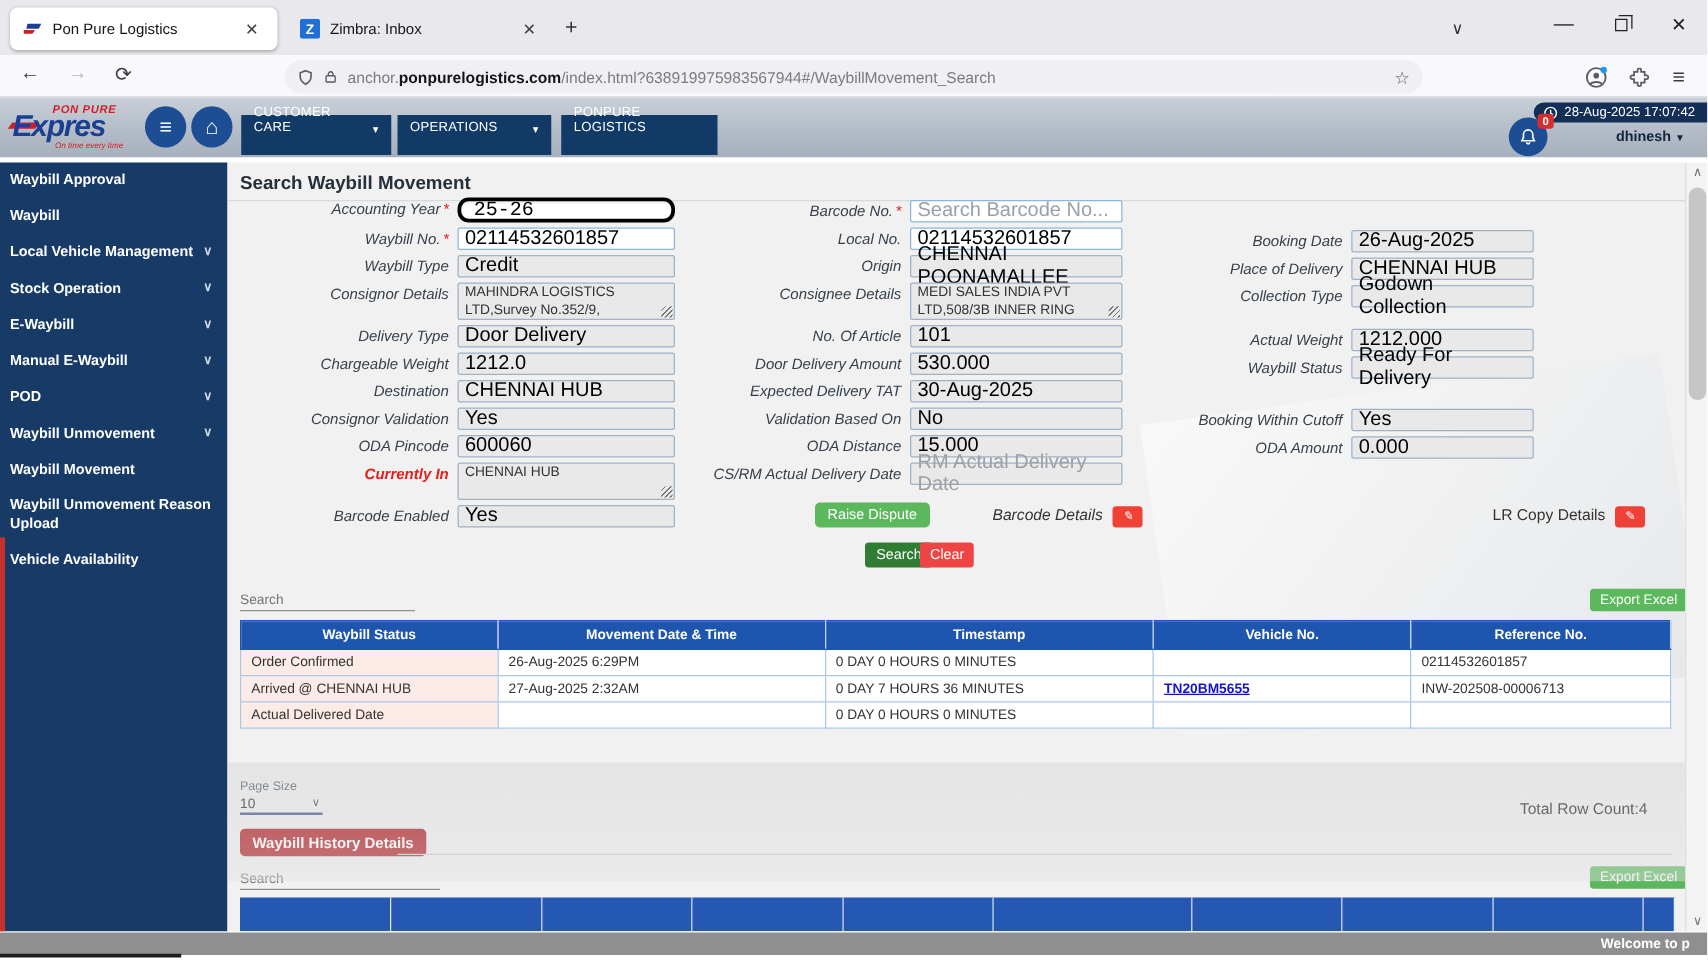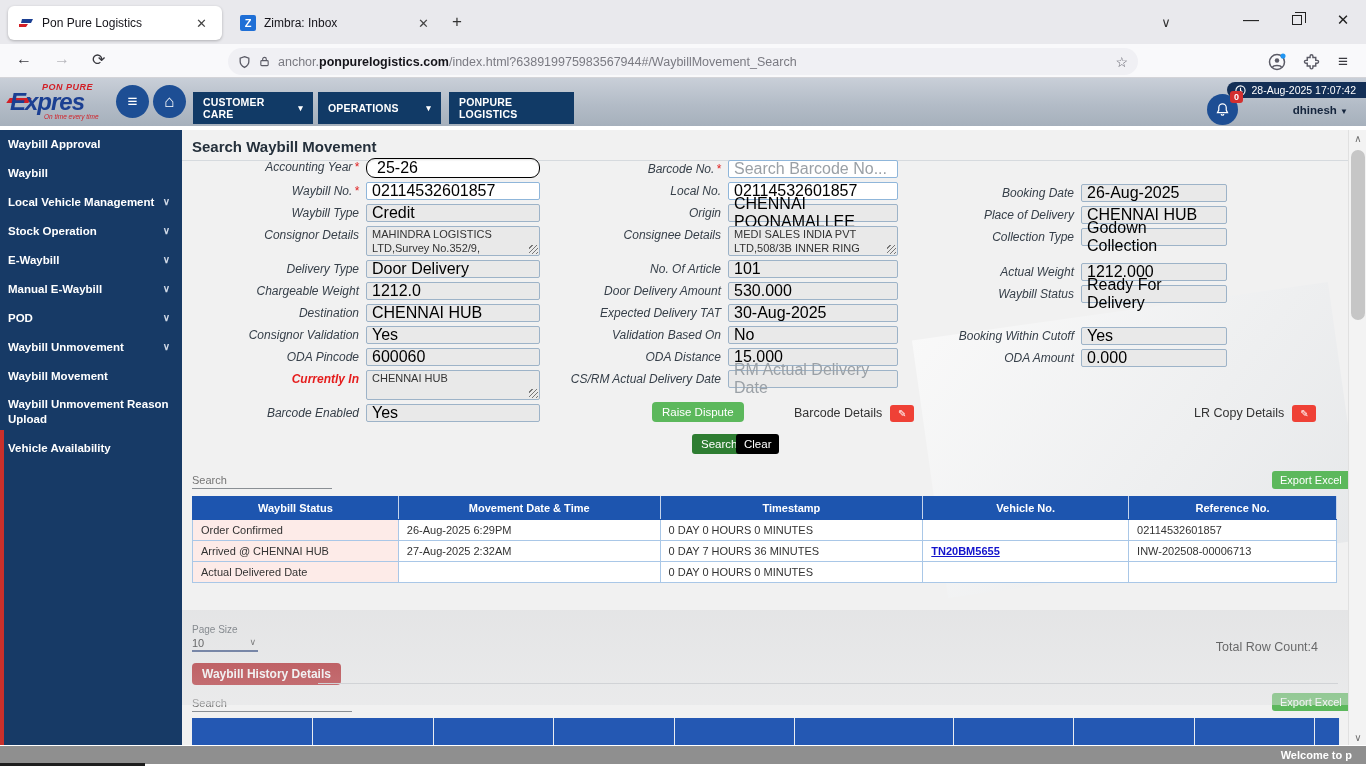--- a/index.html
+++ b/index.html
@@ -30,21 +30,21 @@
 
   
   .app-header { position:absolute; left:0; top:78px; width:1366px; height:48px;
      background:linear-gradient(180deg,#c9cfd8 0%,#b3bcc7 55%,#a6b0bc 100%); }
   .logo { position:absolute; left:8px; top:4px; width:105px; height:40px; }
   .logo .l-top { position:absolute; left:34px; top:0px; color:#d21f26; font-size:9px; font-weight:bold; font-style:italic; letter-spacing:.5px; }
   .logo .l-main { position:absolute; left:2px; top:6px; color:#1b3f92; font-size:24px; font-weight:bold; font-style:italic; letter-spacing:-1px; }
   .logo .l-swoosh { position:absolute; left:0px; top:16px; width:22px; height:5px; background:#d21f26; transform:skewX(-35deg); }
   .logo .l-sub { position:absolute; left:36px; top:31px; color:#d21f26; font-size:6.5px; font-style:italic; }
   .hdr-circle { position:absolute; top:7px; width:33px; height:33px; border-radius:50%; background:#1d4e94; color:#fff; display:flex; align-items:center; justify-content:center; font-size:17px; }
-  .nav-btn { position:absolute; top:14px; height:23px; background:#113a66; color:#fff; font-size:10.5px; font-weight:bold; display:flex; align-items:center; padding:16px 10px; letter-spacing:.2px; }
+  .nav-btn { position:absolute; top:14px; height:23px; background:#113a66; color:#fff; font-size:10.5px; font-weight:normal; display:flex; align-items:flex-end; padding:16px 10px; letter-spacing:.2px; }
   .nav-btn .caret { margin-left:auto; padding-left:14px; font-size:9px; }
   .datetime { position:absolute; right:0; top:4px; height:16px; background:#132f56; color:#fff; font-size:10.5px; display:flex; align-items:center; padding:0 10px 0 8px; border-radius:8px 0 0 8px; }
   .datetime svg { margin-right:5px; }
   .bell-wrap { position:absolute; right:128px; top:16px; width:31px; height:31px; border-radius:50%; background:#1d4e94; display:flex; align-items:center; justify-content:center; }
   .bell-badge { position:absolute; right:-5px; top:-3px; background:#d32f2f; color:#fff; font-size:9px; font-weight:bold; padding:1px 4px; border-radius:3px; }
   .user-chip { position:absolute; right:18px; top:26px; color:#14243c; font-size:11.5px; font-weight:bold; }
   .user-chip .caret { font-size:8px; }
 
   
   .sidebar { position:absolute; left:0; top:130px; width:182px; height:615px; background:#173a66; overflow:hidden; }
@@ -62,31 +62,31 @@
   .page-title { position:absolute; left:10px; top:8px; font-size:15px; font-weight:bold; color:#25303b; }
   .title-rule { position:absolute; left:0px; top:30px; width:1166px; height:1px; background:#d6dade; }
 
   .fcol { position:absolute; }
   .frow { display:flex; align-items:flex-start; margin-bottom:4px; }
   .flabel { font-size:12px; color:#37404a; text-align:right; padding-top:2px; padding-right:7px; white-space:nowrap;font-style:italic; }
   .flabel .req { color:#e02020; margin-left:2px; }
   .flabel.red { color:#e51d1d; font-weight:bold; }
   .ctl { height:18px; border:1px solid #8fb6da; background:#fff; padding:0 5px; border-radius:2px; display:flex; align-items:center; }
   .ctl.disabled { background:#e9e9e9; border-color:#9db3c8; }
-  .ctl.sel-rounded { border-radius:9px; border:1px solid #000000; box-shadow:inset 0 1px 2px rgba(0,0,0,.12); height:20px; padding:0 10px; }
+  .ctl.sel-rounded { border-radius:9px; border:3px solid #000000; box-shadow:inset 0 1px 2px rgba(0,0,0,.12); height:20px; padding:0 10px;font-family:Liberation Mono, monospace; }
   .ctl .ph { color:#9aa0a6; }
   .tarea { position:relative; border:1px solid #8fb6da; background:#e9e9e9; border-color:#9db3c8; padding:1px 5px; font-size:11px; color:#333; line-height:1.25; border-radius:2px; overflow:hidden; }
   .tarea .grip { position:absolute; right:1px; bottom:1px; width:9px; height:9px;
       background:repeating-linear-gradient(135deg, transparent 0 2px, #777 2px 3px); }
   .spacer { }
 
   .btn { display:inline-flex; align-items:center; justify-content:center; color:#fff; border-radius:3px; cursor:pointer; white-space:nowrap; }
   .btn-raise { background:#5cb85c; font-size:11.5px; padding:4px 10px; border-radius:4px; }
   .btn-search { background:#2e7d32; font-size:11.5px; padding:4px 9px; }
-  .btn-clear { background:#000000; font-size:11.5px; padding:4px 8px; }
+  .btn-clear { background:#ef4444; font-size:11.5px; padding:4px 8px; }
   .btn-export { background:#5cb85c; font-size:11px; padding:3px 8px; }
   .btn-history { background:#b21f24; font-size:12px; font-weight:bold; padding:4px 10px; border-radius:4px; }
   .edit-chip { display:inline-flex; align-items:center; justify-content:center; width:24px; height:17px; background:#ef4136; color:#fff; border-radius:3px; font-size:10px; cursor:pointer; }
   .detail-label { font-size:12.5px; color:#333; margin-right:8px; }
 
   .mini-search { position:absolute; width:140px; }
   .mini-search input { width:100%; border:none; border-bottom:1px solid #8a8f94; background:transparent; font-size:11px; color:#555; padding:2px 0; outline:none; font-family:"Liberation Sans",sans-serif; }
 
   table.grid { border-collapse:collapse; width:1145px; background:#fff; }
   table.grid th { background:#1d55af; color:#fff; font-size:11px; font-weight:bold; text-align:center; padding:5px 6px; border:1px solid #1d55af; border-right:1px solid rgba(255,255,255,.75); }
@@ -436,21 +436,21 @@
         </div>
         <div class="frow">
           <div class="flabel" style="width: 176px;">ODA Amount</div>
           <div class="fctl">
             <div class="ctl disabled" style="width: 146px;">0.000</div>
           </div>
         </div>
       </div>
 
     <div class="btn btn-raise" style="position:absolute; left:470px; top:272px;">Raise Dispute</div>
-    <div style="position:absolute; left:612px; top:273px;">
+    <div style="position:absolute; left:612px; top:273px;font-style:italic;">
       <span class="detail-label">Barcode Details</span><span class="edit-chip">✎</span>
     </div>
     <div style="position:absolute; left:1012px; top:273px;">
       <span class="detail-label">LR Copy Details</span><span class="edit-chip">✎</span>
     </div>
     <div class="btn btn-search" style="position:absolute; left:510px; top:304px;">Search</div>
     <div class="btn btn-clear" style="position:absolute; left:554px; top:304px;">Clear</div>
 
     <div class="mini-search" style="left:10px; top:340px;">
       <input placeholder="Search" style="">

